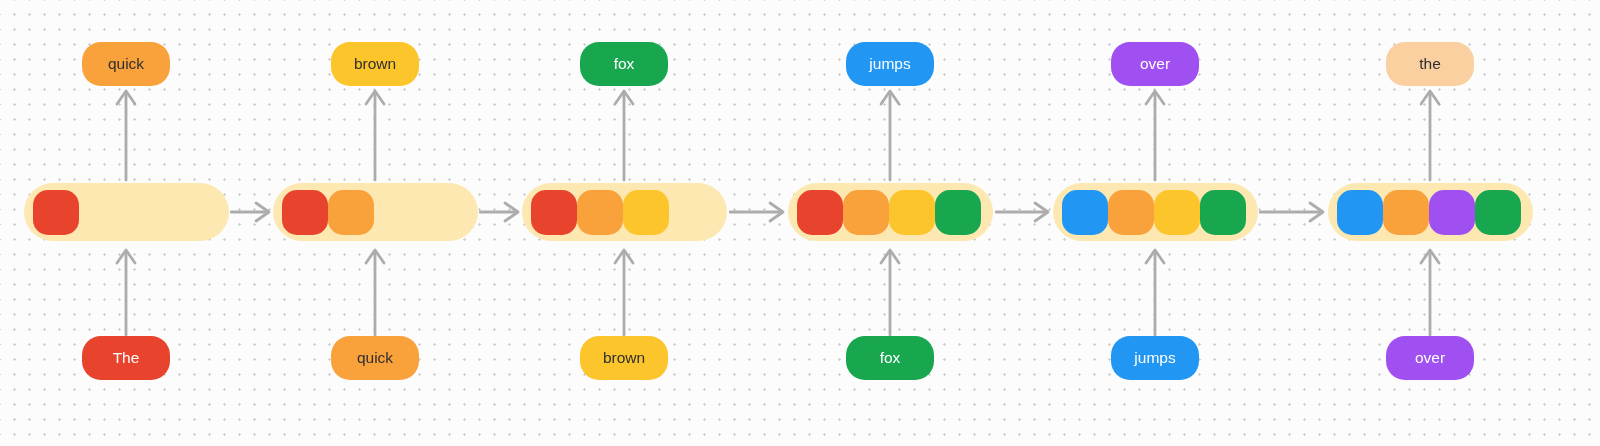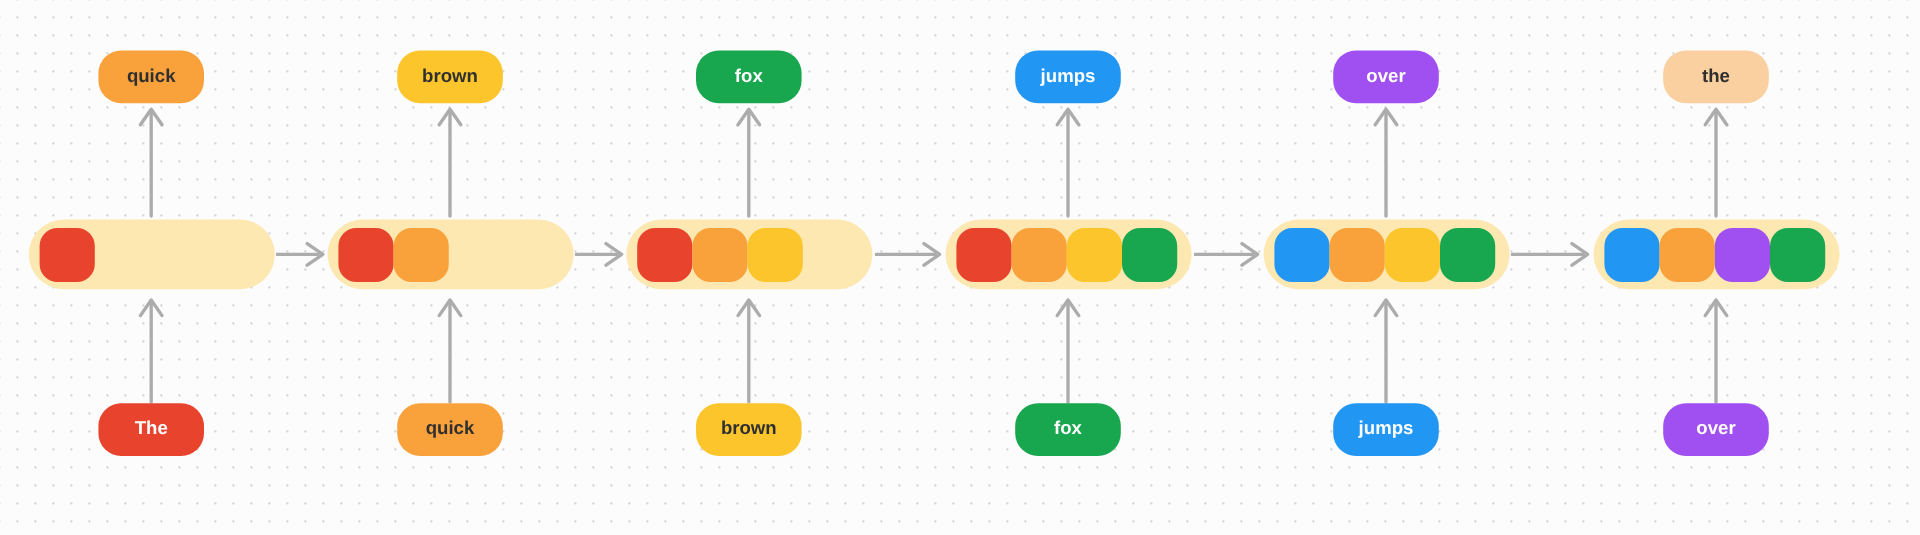--- a/index.html
+++ b/index.html
@@ -65,21 +65,21 @@
   .varrow.to-state  { top: 246px; }
   .harrow {
     position: absolute;
     top: 199px;
     display: block;
   }
 </style>
 </head>
 <body>
 
-<div class="canvas" style="background-color: rgb(252, 252, 252); font-weight: bold;">
+<div class="canvas" style="background-color: rgb(252, 252, 252);">
 
   <div class="step" style="left:23.5px">
     <div class="pill output" style="background-color: rgb(249, 162, 60); color: rgb(47, 47, 47);">quick</div>
     <svg class="varrow to-output" width="26" height="95" viewBox="0 0 26 95">
       <g fill="none" stroke-width="2.8" stroke-linecap="round" stroke-linejoin="round" stroke="#ACACAC">
         <line x1="13" y1="93" x2="13" y2="6"></line>
           <polyline points="4,17 13,4 22,17"></polyline>
       </g>
     </svg>
     <div class="state" style="background-color: rgb(252, 232, 176);">

